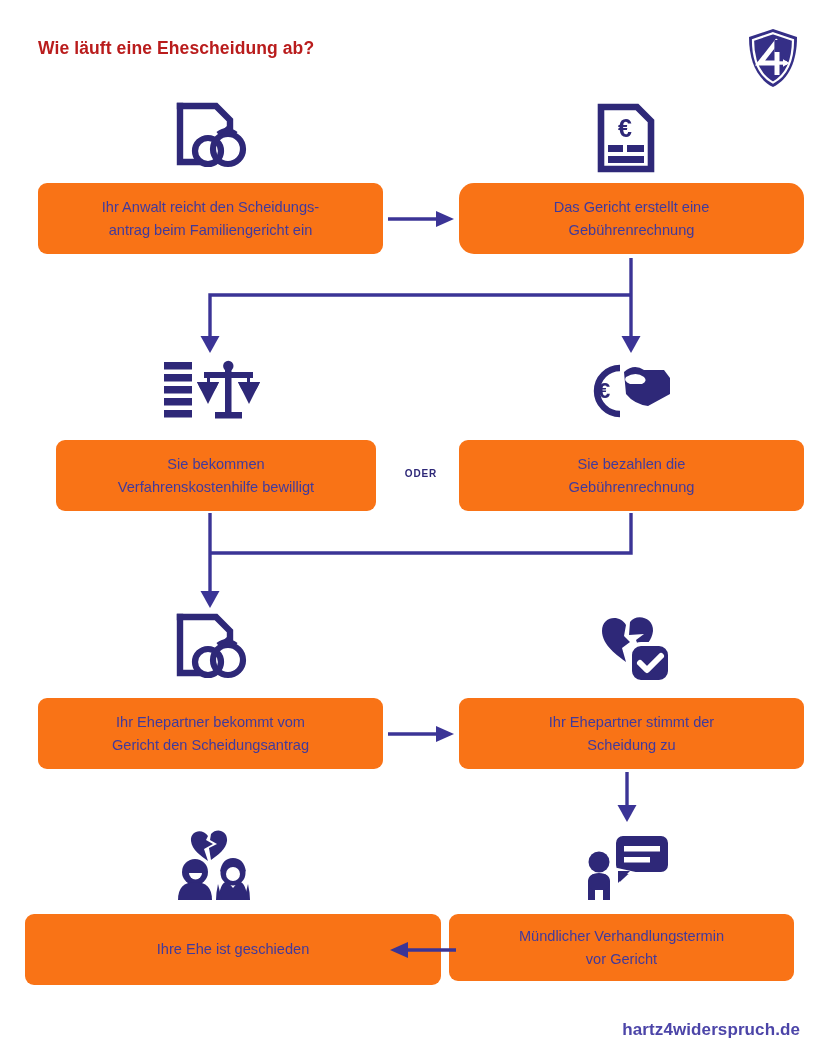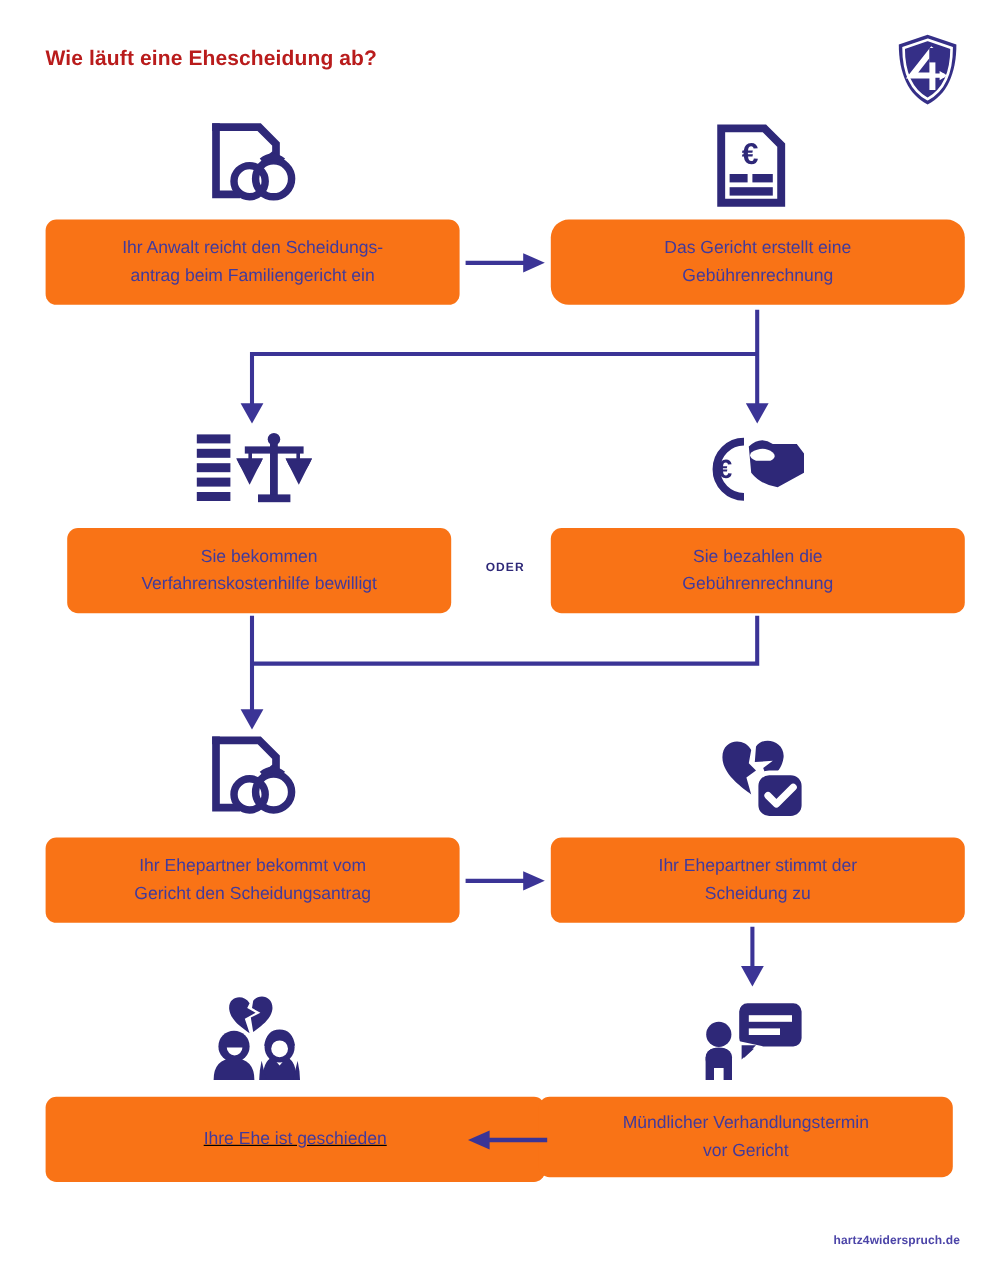--- a/index.html
+++ b/index.html
@@ -76,21 +76,21 @@
     letter-spacing: 0.9px;
     color: #2e2878;
     text-align: center;
   }
 
   
   #footer {
     position: absolute;
     right: 40px;
     bottom: 22px;
-    font-size: 10px;
+    font-size: 17px;
     font-weight: bold;
     color: #4c45a8;
     letter-spacing: 0.1px;
   }
 </style>
 </head>
 <body>
 
 <div id="page">
 
@@ -270,21 +270,21 @@
       <rect x="40" y="16" width="36" height="5.5" fill="#ffffff"></rect>
       <rect x="40" y="27" width="26" height="5.5" fill="#ffffff"></rect>
       <path d="M34 40 L34 56 L48 43 Z" fill="#2e2878" stroke="#ffffff" stroke-width="3.6" stroke-linejoin="miter"></path>
       <path d="M34 41 L46 41 L34 53 Z" fill="#2e2878"></path>
       <circle cx="15" cy="32" r="10.5" fill="#2e2878"></circle>
       <path d="M4 70 v-16 q0 -11 11 -11 q11 0 11 11 v16 h-7 v-12 h-8 v12 z" fill="#2e2878"></path>
       <rect x="4" y="44" width="22" height="16" rx="7" fill="#2e2878"></rect>
     </svg>
   </div>
 
-  <div class="box" style="left:38px; top:914px; width:416px; height:71px;text-decoration:underline;">
+  <div class="box" style="left:25px; top:914px; width:416px; height:71px;">
     <span class="box-label">Ihre Ehe ist geschieden</span>
   </div>
 
   <div class="box" style="left:449px; top:914px; width:345px; height:67px;">
     <span class="box-label">Mündlicher Verhandlungstermin
 vor Gericht</span>
   </div>
 
   <div class="conn" style="left:386px; top:939px;">
     <svg width="72" height="22" viewBox="0 0 72 22" aria-hidden="true">

